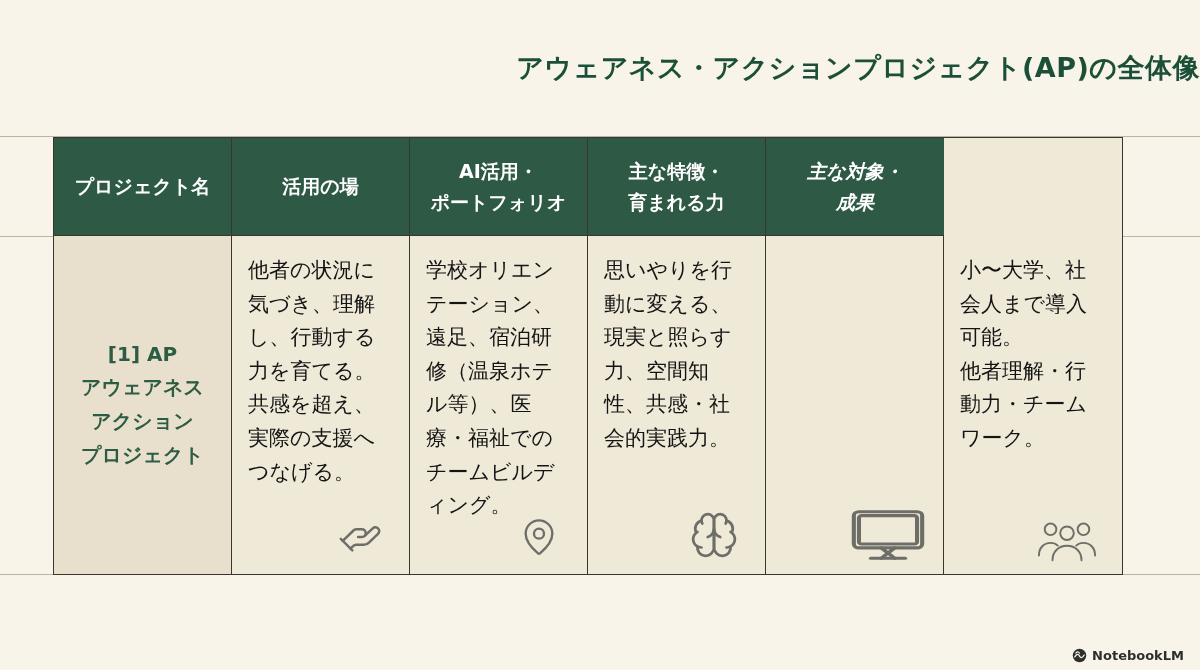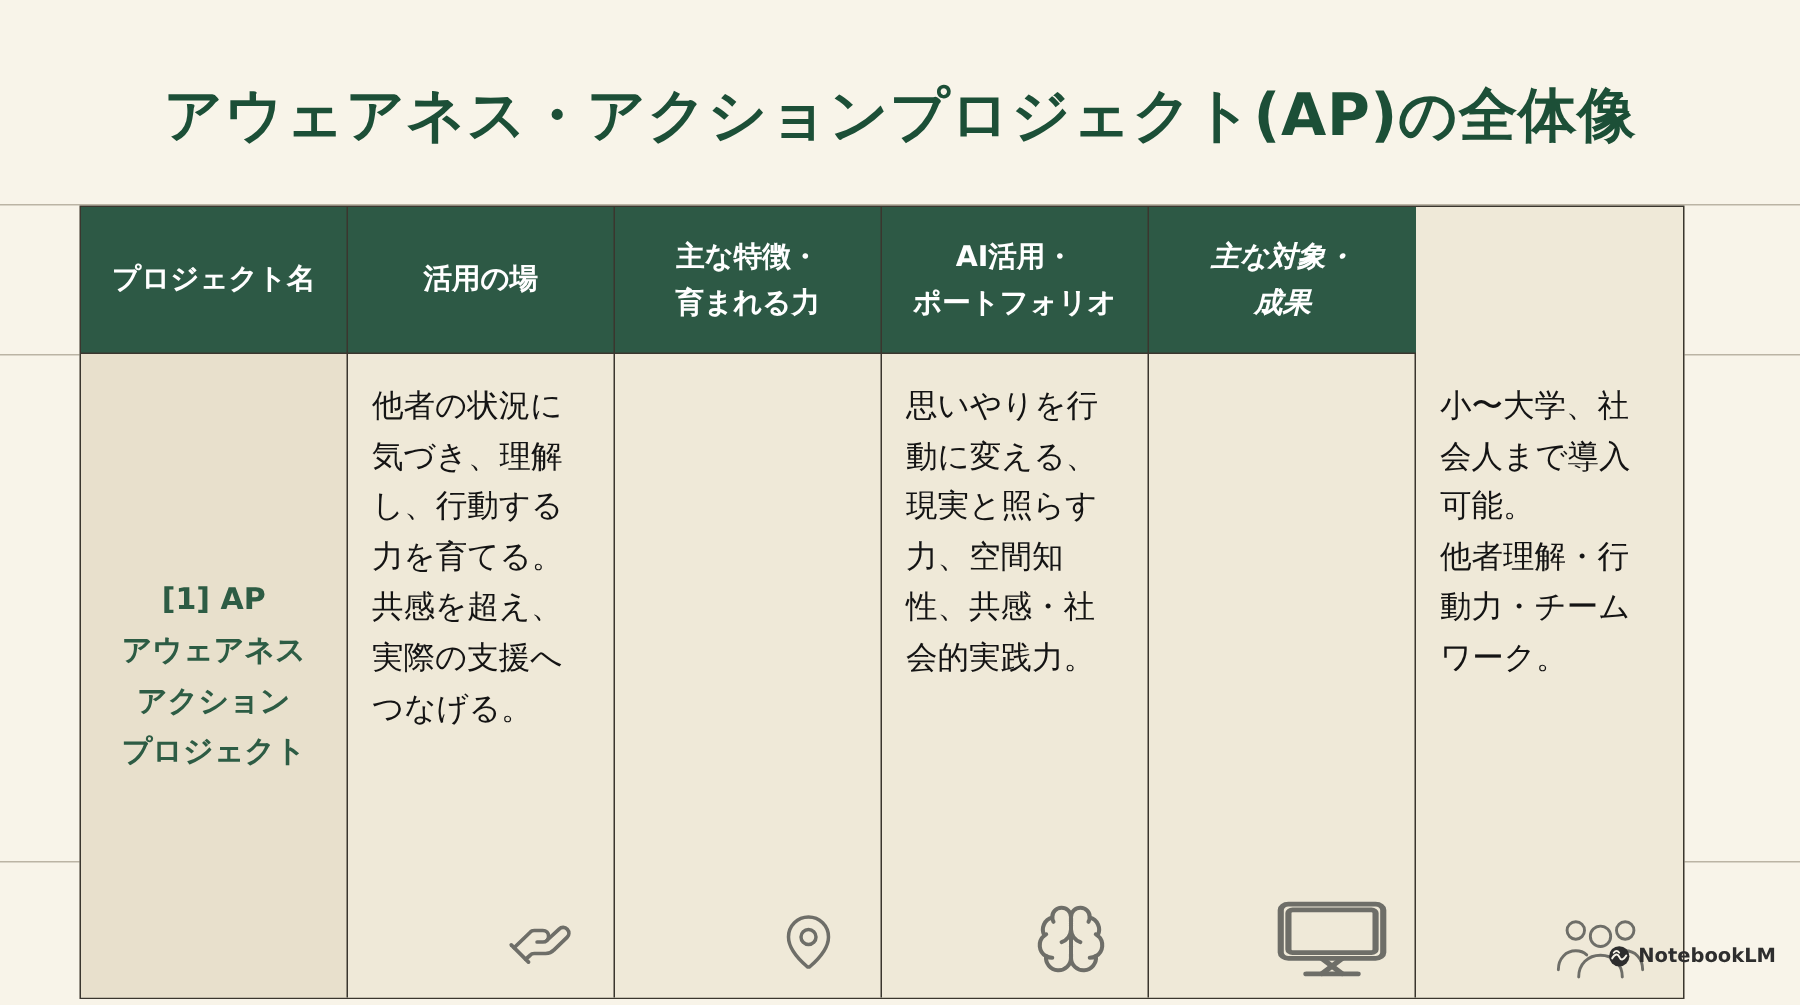--- a/index.html
+++ b/index.html
@@ -7,21 +7,21 @@
   body {
     font-family:"DejaVu Sans","Liberation Sans",sans-serif;
     background:#ddd;
   }
   .page {
     position:relative; width:1200px; height:670px; overflow:hidden;
     background:var(--background,#f8f4e9);
   }
   .title {
     position:absolute; top:50px; left:0; width:100%;
-    text-align:center; font-size:39px; font-weight:700;
+    text-align:right; font-size:27px; font-weight:700;
     color:var(--accent-green,#1c4f37); letter-spacing:0.5px;
   }
   .guide {
     position:absolute; left:0; width:100%; height:1px;
     background:rgba(112,101,79,0.45);
   }
   .guide.g1 { top:136px; }
   .guide.g2 { top:236px; }
   .guide.g3 { top:574px; }
   .table {
@@ -35,21 +35,21 @@
     background:var(--header-bg,#2d5945);
     color:var(--header-text,#ffffff);
     display:flex; align-items:center; justify-content:center;
     text-align:center; font-weight:700; font-size:19px; line-height:1.6;
     white-space:pre-line; padding:4px;
     border-right:1.3px solid var(--border,#3a362e);
     border-bottom:1.3px solid var(--border,#3a362e);
   }
   .th:last-child { border-right:none;font-style:italic; }
   .td {
-    position:relative; height:429px;
+    position:relative; height:338px;
     background:var(--cell-bg,#efe9d8);
     border-right:1.3px solid var(--border,#3a362e);
     padding:18px 16px;
   }
   .td:last-child { border-right:none; }
   .td.first {
     background:var(--first-cell-bg,#e8e0cc);
     display:flex; align-items:center; justify-content:center;
     padding:24px;
   }
@@ -63,45 +63,45 @@
   }
   .cell-icon {
     position:absolute; color:var(--icon,#6e6e68);
   }
   .icon-hand    { right:22px; bottom:14px; }
   .icon-pin     { right:28px; bottom:12px; }
   .icon-brain   { right:24px; bottom:14px; }
   .icon-monitor { right:14px; bottom:8px; }
   .icon-people  { right:24px; bottom:12px; }
   .watermark {
-    position:absolute; right:16px; bottom:25px;
+    position:absolute; right:16px; bottom:7px;
     display:flex; align-items:center; gap:5px;
     color:#2e2e2e; font-size:13px; font-weight:600;
   }
 </style>
 </head>
 <body>
 
 <div class="page">
 
   <h1 class="title">アウェアネス・アクションプロジェクト(AP)の全体像</h1>
 
   <div class="guide g1"></div>
   <div class="guide g2"></div>
   <div class="guide g3"></div>
 
   <div class="table">
 
     <div class="thead">
       <div class="th">プロジェクト名</div>
       <div class="th">活用の場</div>
+      <div class="th">AI活用・
+ポートフォリオ</div>
       <div class="th">主な特徴・
 育まれる力</div>
-      <div class="th">AI活用・
-ポートフォリオ</div>
       <div class="th">主な対象・
 成果</div>
     </div>
 
     <div class="tbody">
 
       <div class="td first">
         <div class="project-name">[1] AP
 アウェアネス
 アクション
@@ -111,20 +111,21 @@
       <div class="td">
         <div class="cell-text">他者の状況に気づき、理解し、行動する力を育てる。共感を超え、実際の支援へつなげる。</div>
         <svg class="cell-icon icon-hand" width="54" height="46" viewBox="0 0 24 24" fill="none" stroke="currentColor" stroke-width="1.3" stroke-linecap="round" stroke-linejoin="round" aria-label="hand-icon">
           <path d="M11 12h2a2 2 0 1 0 0-4h-3c-.6 0-1.1.2-1.4.6L3 14"></path>
           <path d="m7 18 1.6-1.4c.3-.4.8-.6 1.4-.6h4c1.1 0 2.1-.4 2.8-1.2l4.6-4.4a2 2 0 0 0-2.75-2.91l-4.2 3.9"></path>
           <path d="m2 13 6 6"></path>
         </svg>
       </div>
 
       <div class="td">
+        <div class="cell-text">学校オリエンテーション、遠足、宿泊研修（温泉ホテル等）、医療・福祉でのチームビルディング。</div>
         <svg class="cell-icon icon-pin" width="40" height="50" viewBox="0 0 24 24" fill="none" stroke="currentColor" stroke-width="1.4" stroke-linecap="round" stroke-linejoin="round" aria-label="location-pin-icon">
           <path d="M20 10c0 4.99-5.54 10.19-7.4 11.8a1 1 0 0 1-1.2 0C9.54 20.19 4 14.99 4 10a8 8 0 0 1 16 0"></path>
           <circle cx="12" cy="10" r="3"></circle>
         </svg>
       </div>
 
       <div class="td">
         <div class="cell-text">思いやりを行動に変える、現実と照らす力、空間知性、共感・社会的実践力。</div>
         <svg class="cell-icon icon-brain" width="54" height="50" viewBox="0 0 24 24" fill="none" stroke="currentColor" stroke-width="1.3" stroke-linecap="round" stroke-linejoin="round" aria-label="brain-icon">
           <path d="M12 5a3 3 0 1 0-5.997.125 4 4 0 0 0-2.526 5.77 4 4 0 0 0 .556 6.588A4 4 0 1 0 12 18Z"></path>

